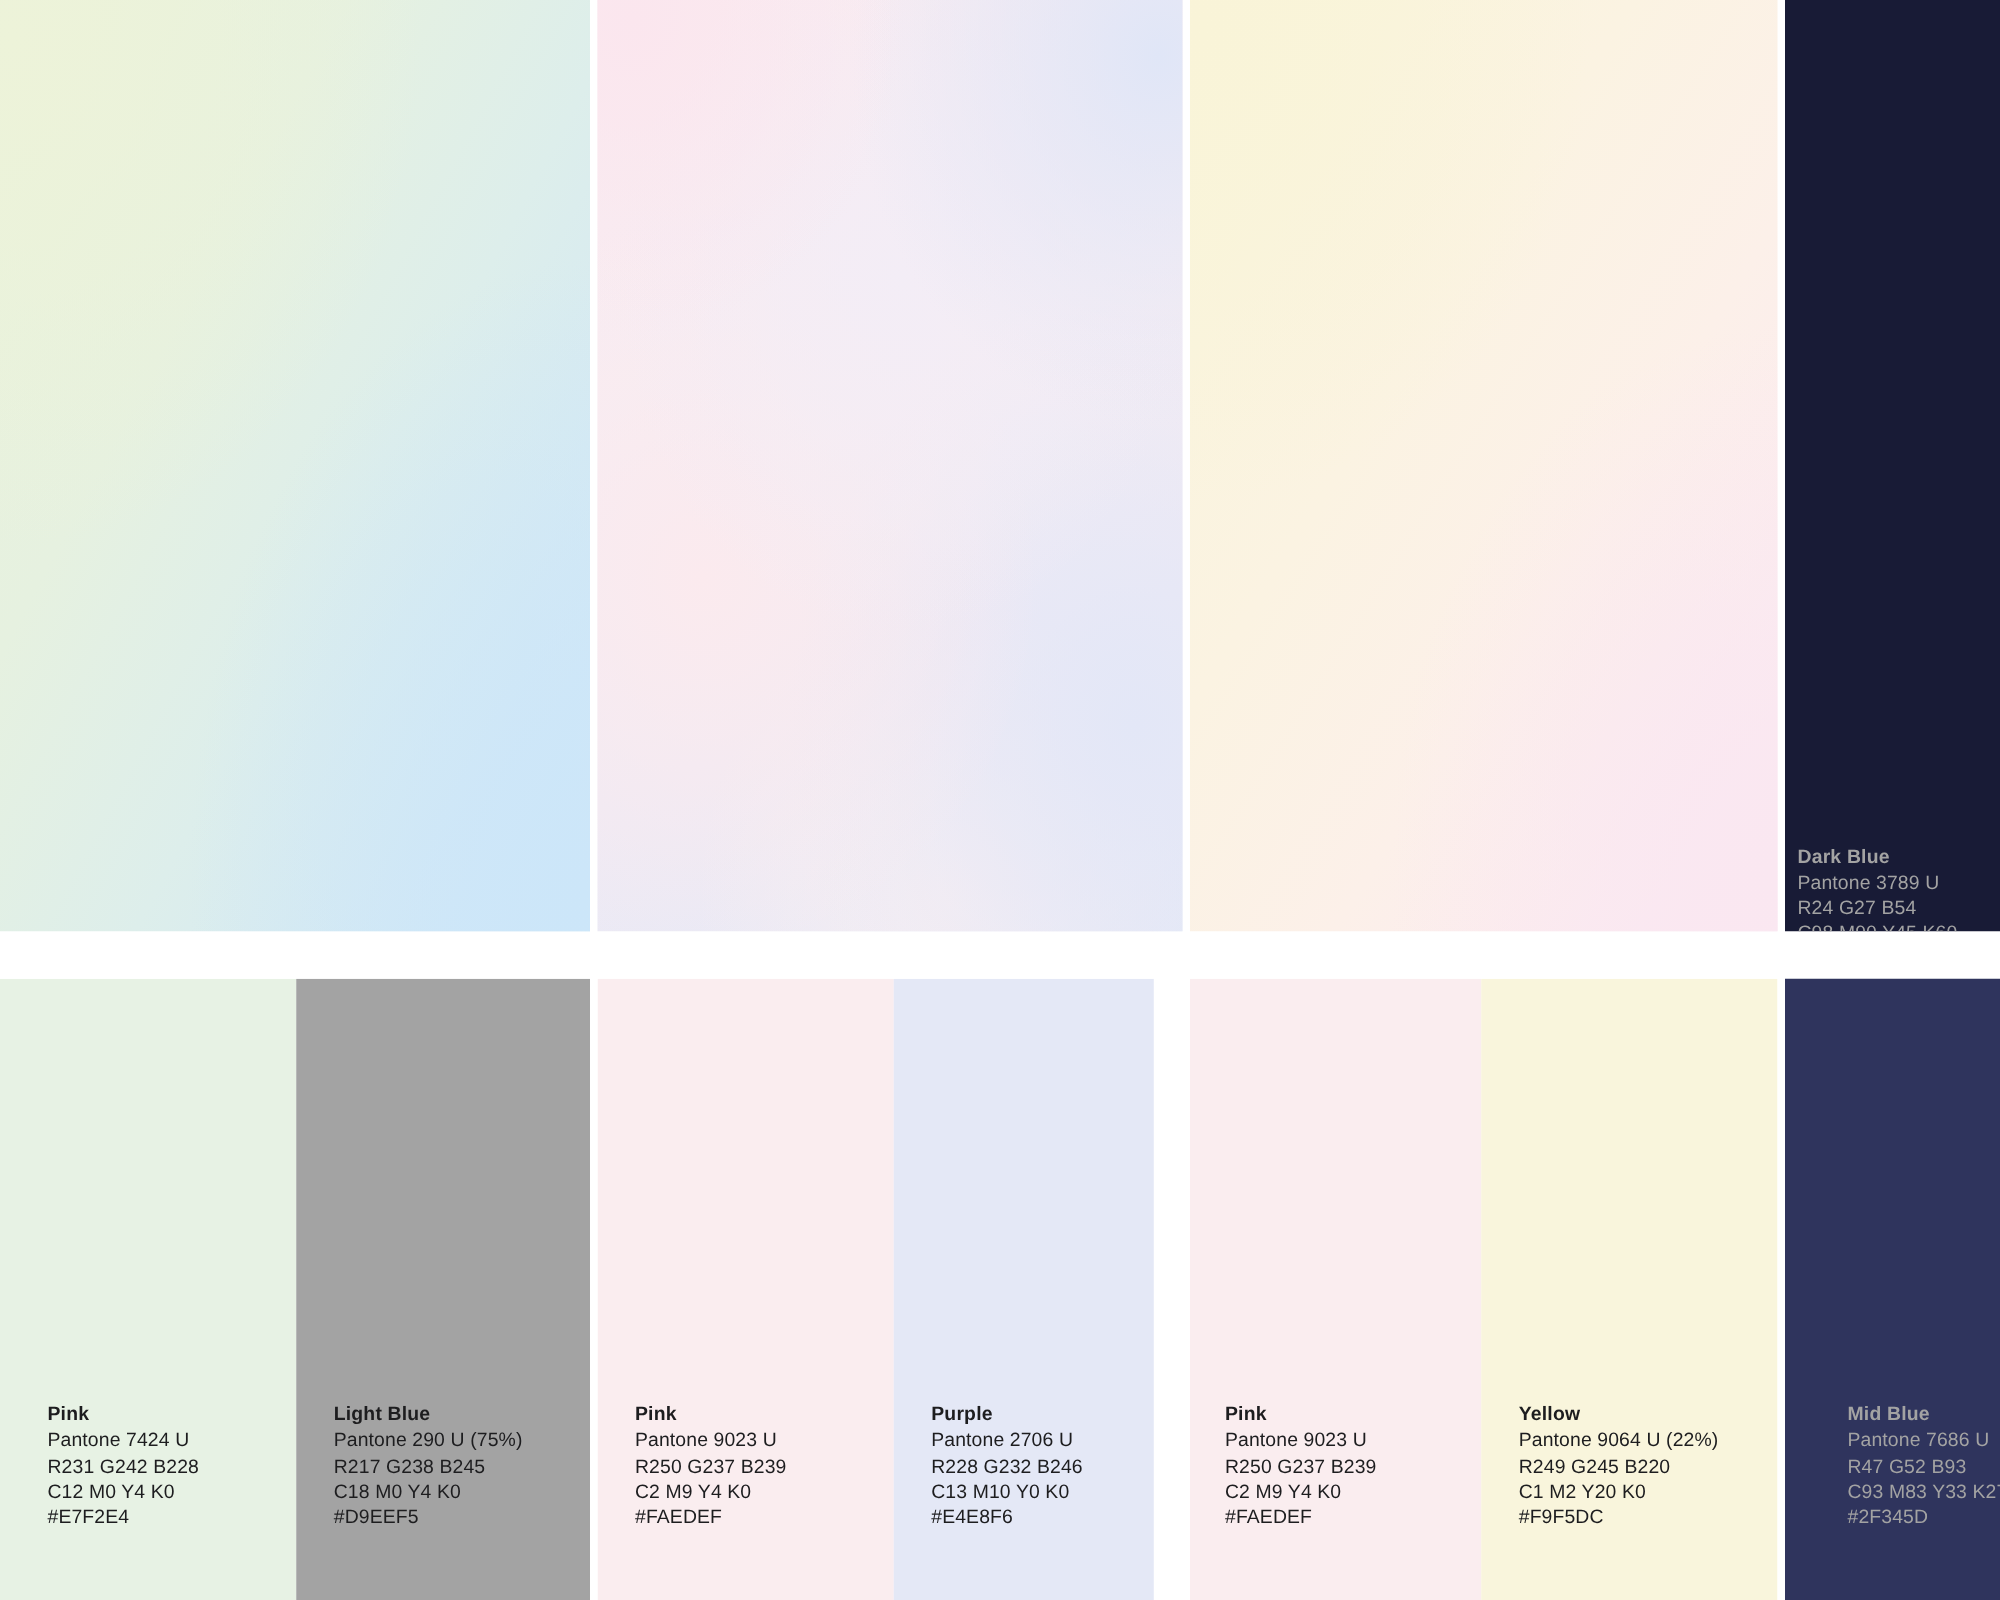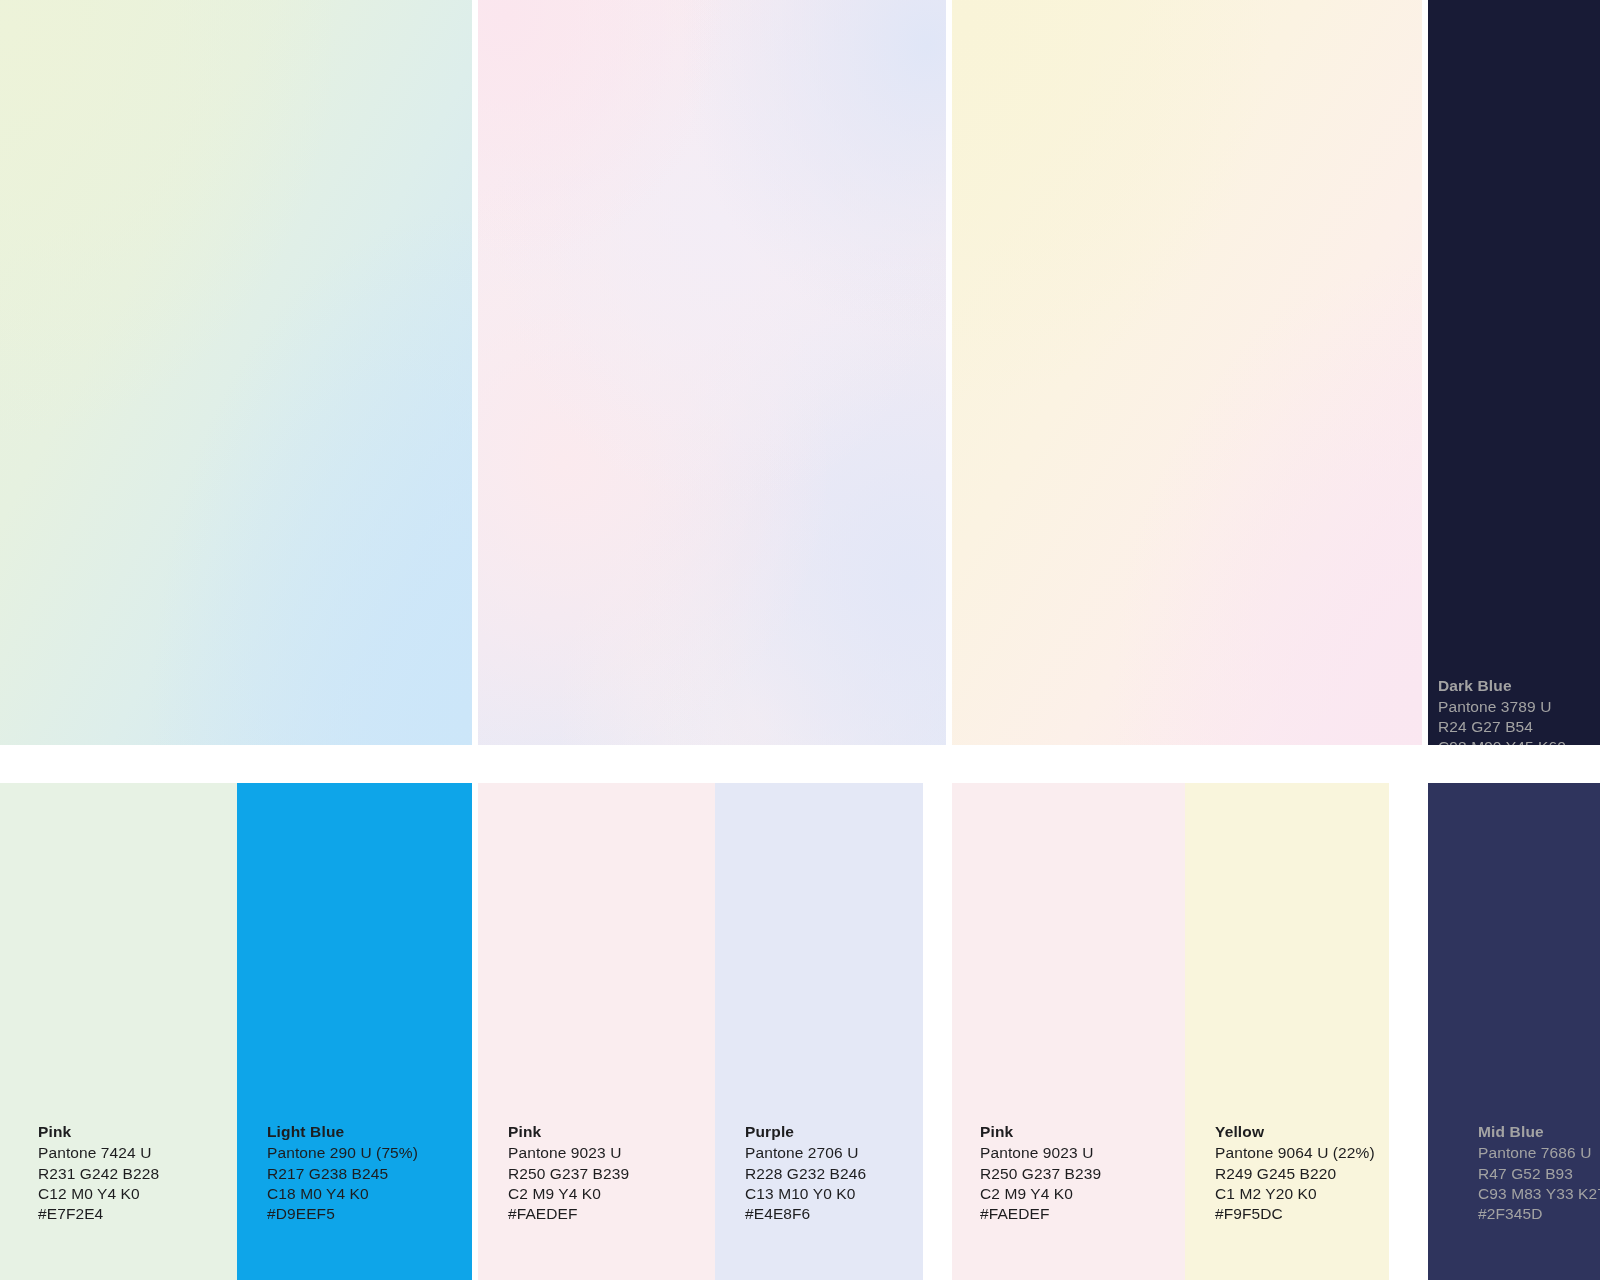--- a/index.html
+++ b/index.html
@@ -109,21 +109,21 @@
     <div class="half" style="left:0px; width:237px; background:#E7F2E4;">
       <div class="label">
         <span class="name">Pink</span>
         <span class="line">Pantone 7424 U</span>
         <span class="line">R231 G242 B228</span>
         <span class="line">C12 M0 Y4 K0</span>
         <span class="line">#E7F2E4</span>
       </div>
     </div>
 
-    <div class="half" style="left:237px; width:235px; background:#0ea5e9;">
+    <div class="half" style="left:237px; width:235px; background:#a3a3a3;">
       <div class="label" style="left:30px;">
         <span class="name">Light Blue</span>
         <span class="line">Pantone 290 U (75%)</span>
         <span class="line">R217 G238 B245</span>
         <span class="line">C18 M0 Y4 K0</span>
         <span class="line">#D9EEF5</span>
       </div>
     </div>
   </div>
 
@@ -155,21 +155,21 @@
     <div class="half" style="left:0px; width:233px; background:#FAEDEF;">
       <div class="label" style="left:28px;">
         <span class="name">Pink</span>
         <span class="line">Pantone 9023 U</span>
         <span class="line">R250 G237 B239</span>
         <span class="line">C2 M9 Y4 K0</span>
         <span class="line">#FAEDEF</span>
       </div>
     </div>
 
-    <div class="half" style="left:233px; width:204px; background:#F9F5DC;">
+    <div class="half" style="left:233px; width:237px; background:#F9F5DC;">
       <div class="label" style="left:30px;">
         <span class="name">Yellow</span>
         <span class="line">Pantone 9064 U (22%)</span>
         <span class="line">R249 G245 B220</span>
         <span class="line">C1 M2 Y20 K0</span>
         <span class="line">#F9F5DC</span>
       </div>
     </div>
   </div>
 

